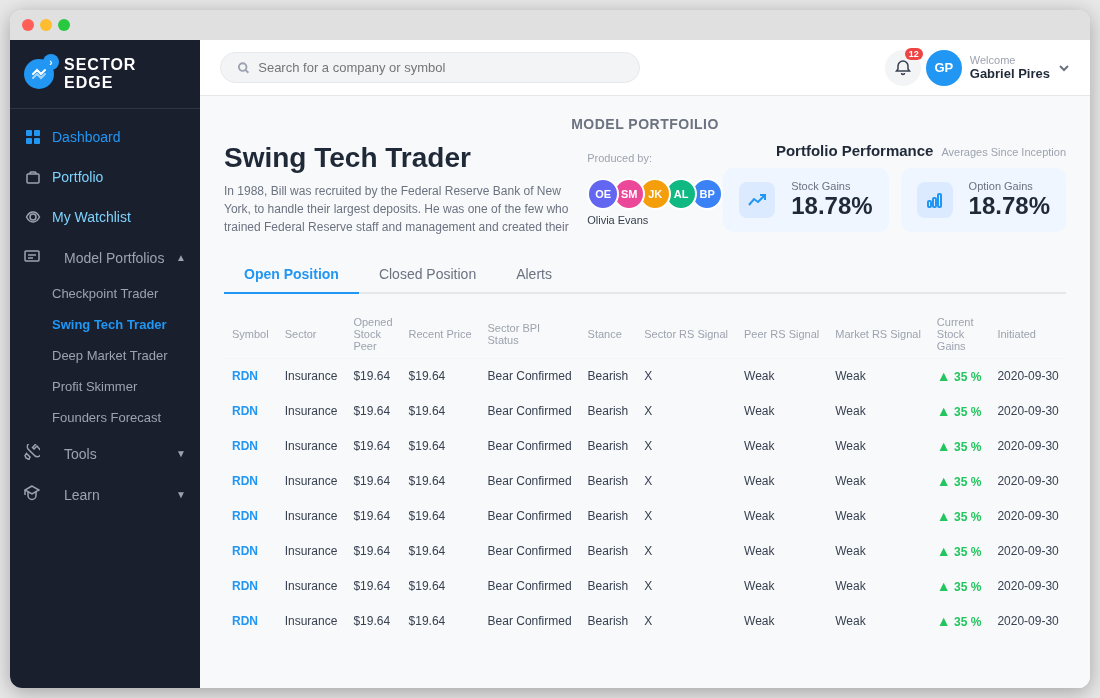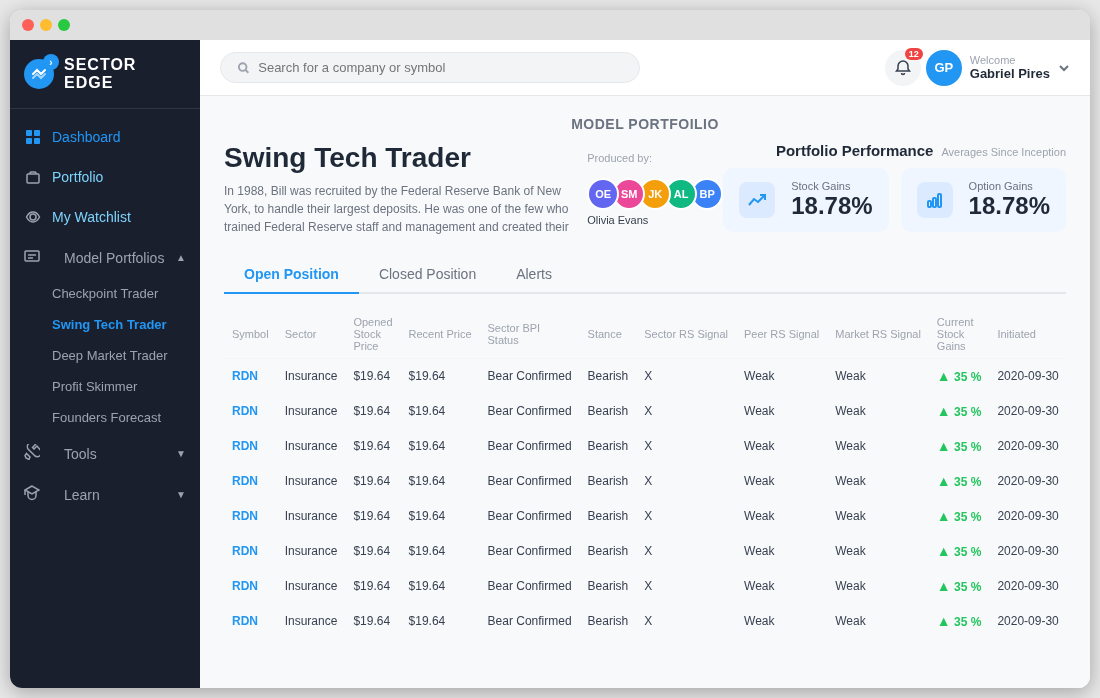--- a/index.html
+++ b/index.html
@@ -306,21 +306,21 @@
           <div class="tab">Closed Position</div>
           <div class="tab">Alerts</div>
         </div>
 
         <div class="table-container">
           <table>
             <thead>
               <tr>
                 <th>Symbol</th>
                 <th>Sector</th>
-                <th style="white-space:normal;max-width:60px;">Opened Stock Price</th>
+                <th style="white-space:normal;max-width:60px;">Opened Stock Peer</th>
                 <th>Recent Price</th>
                 <th style="white-space:normal;max-width:70px;">Sector BPI Status</th>
                 <th>Stance</th>
                 <th>Sector RS Signal</th>
                 <th>Peer RS Signal</th>
                 <th>Market RS Signal</th>
                 <th style="white-space:normal;max-width:60px;">Current Stock Gains</th>
                 <th>Initiated</th>
 
               </tr>

